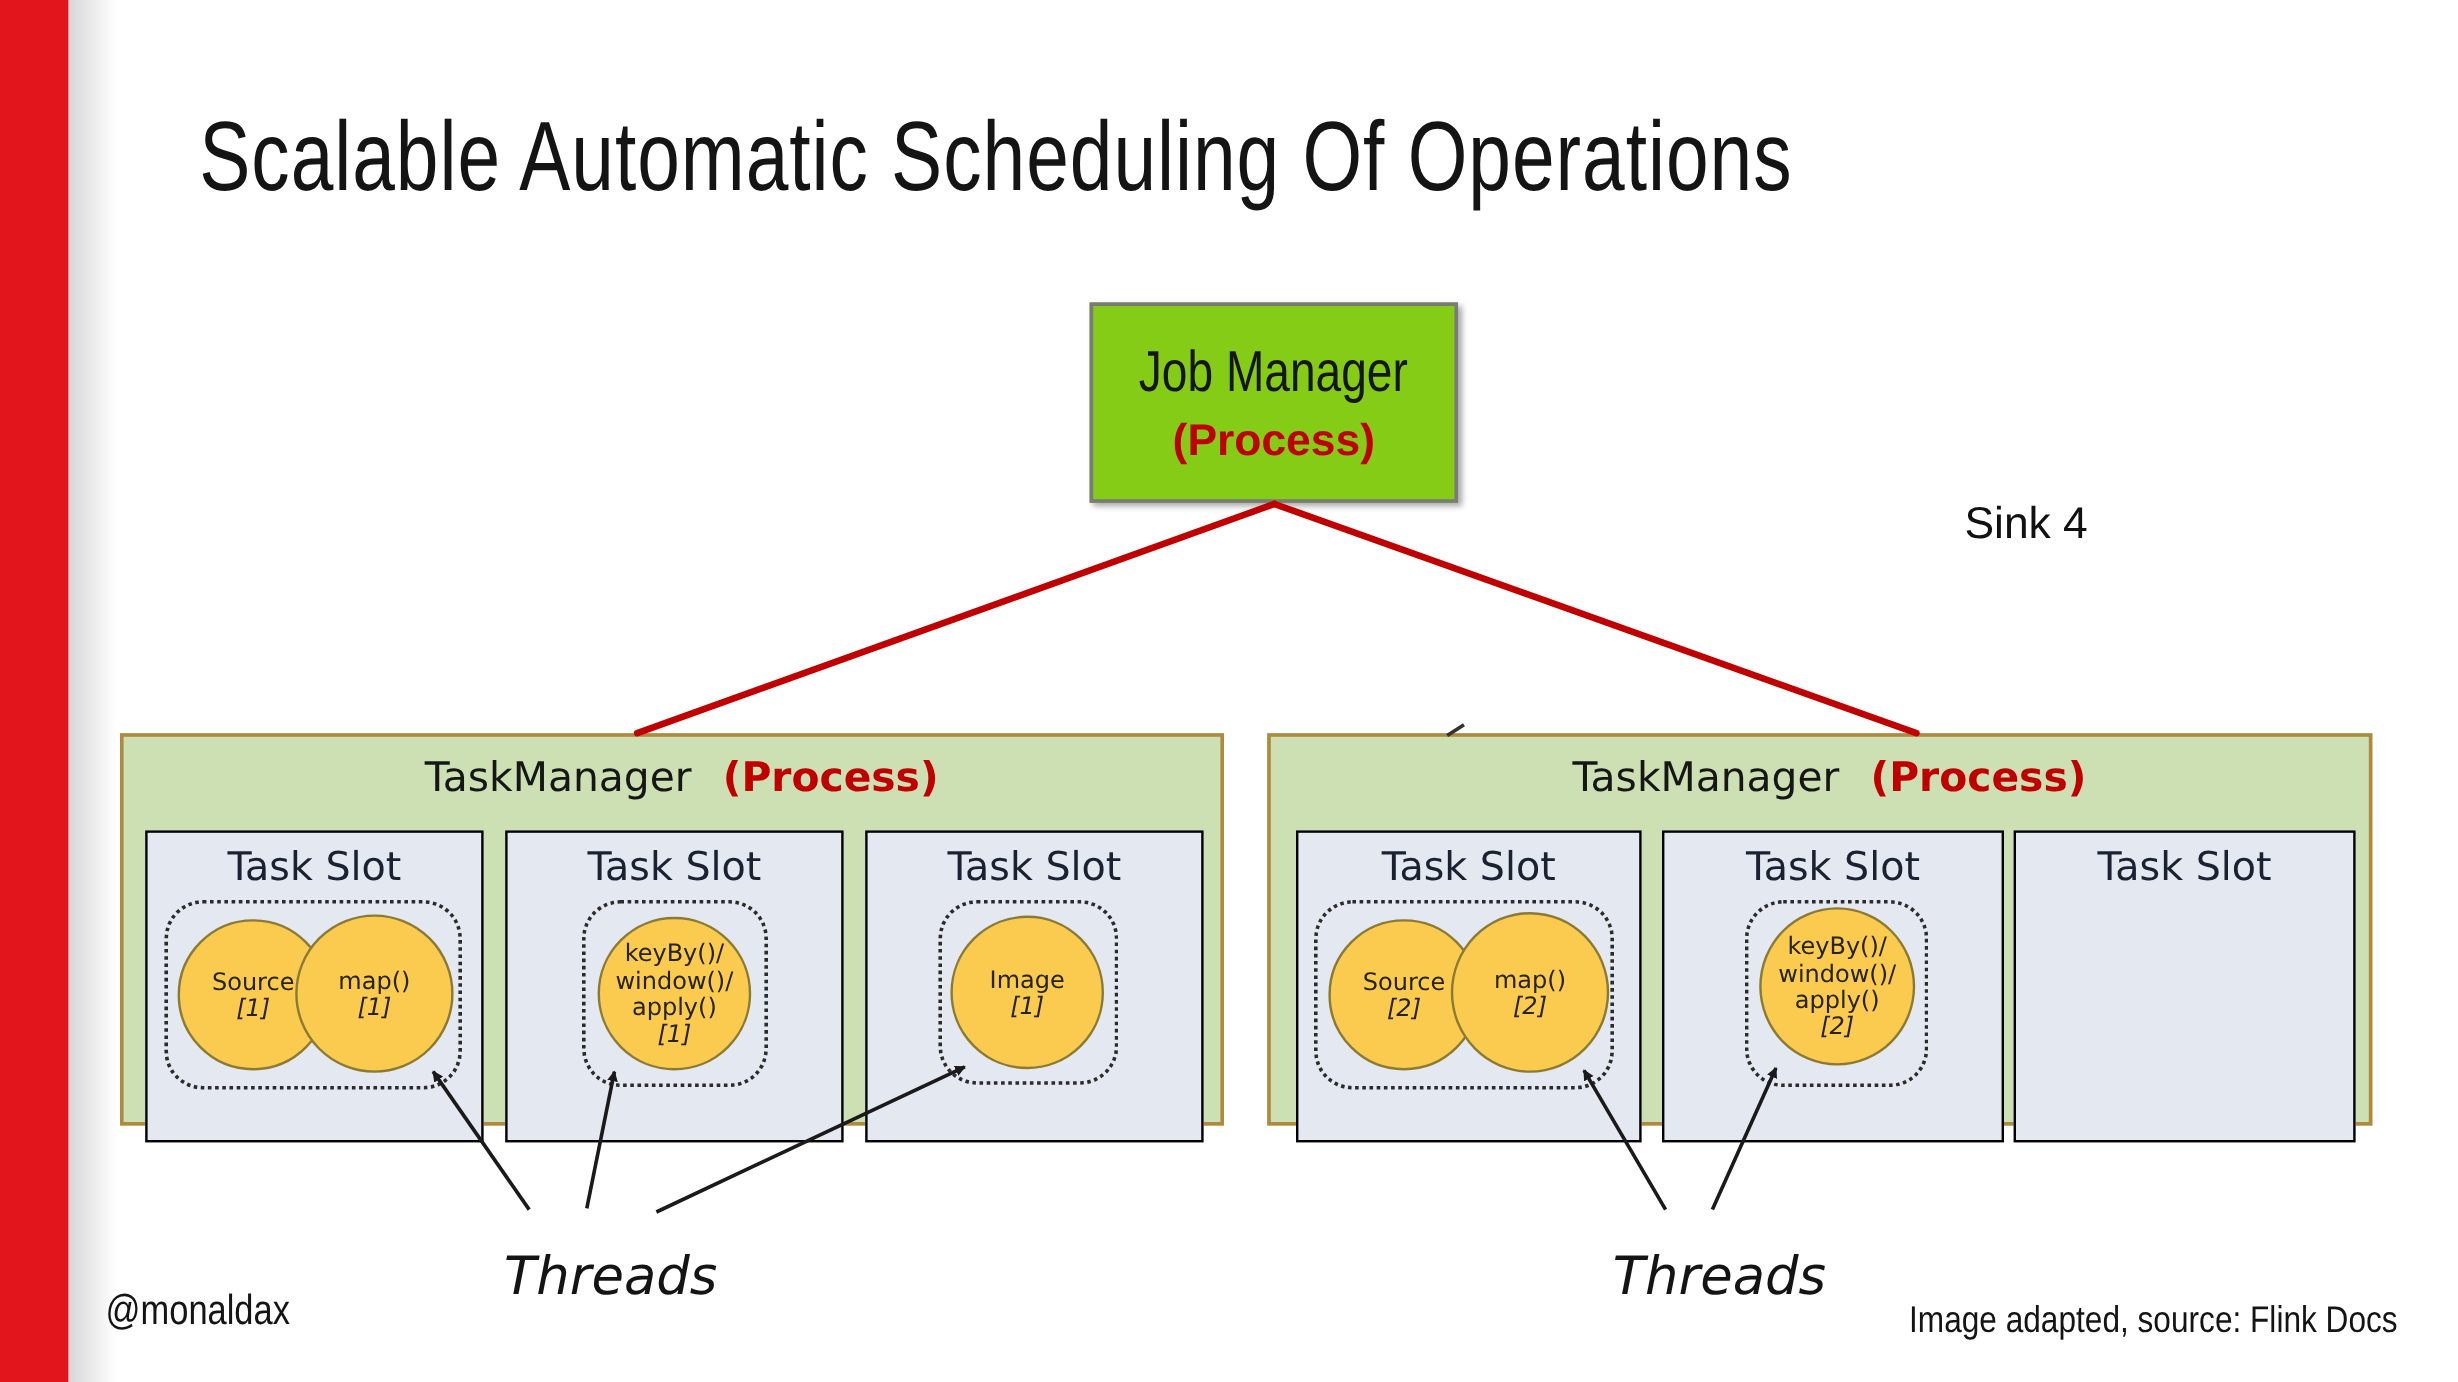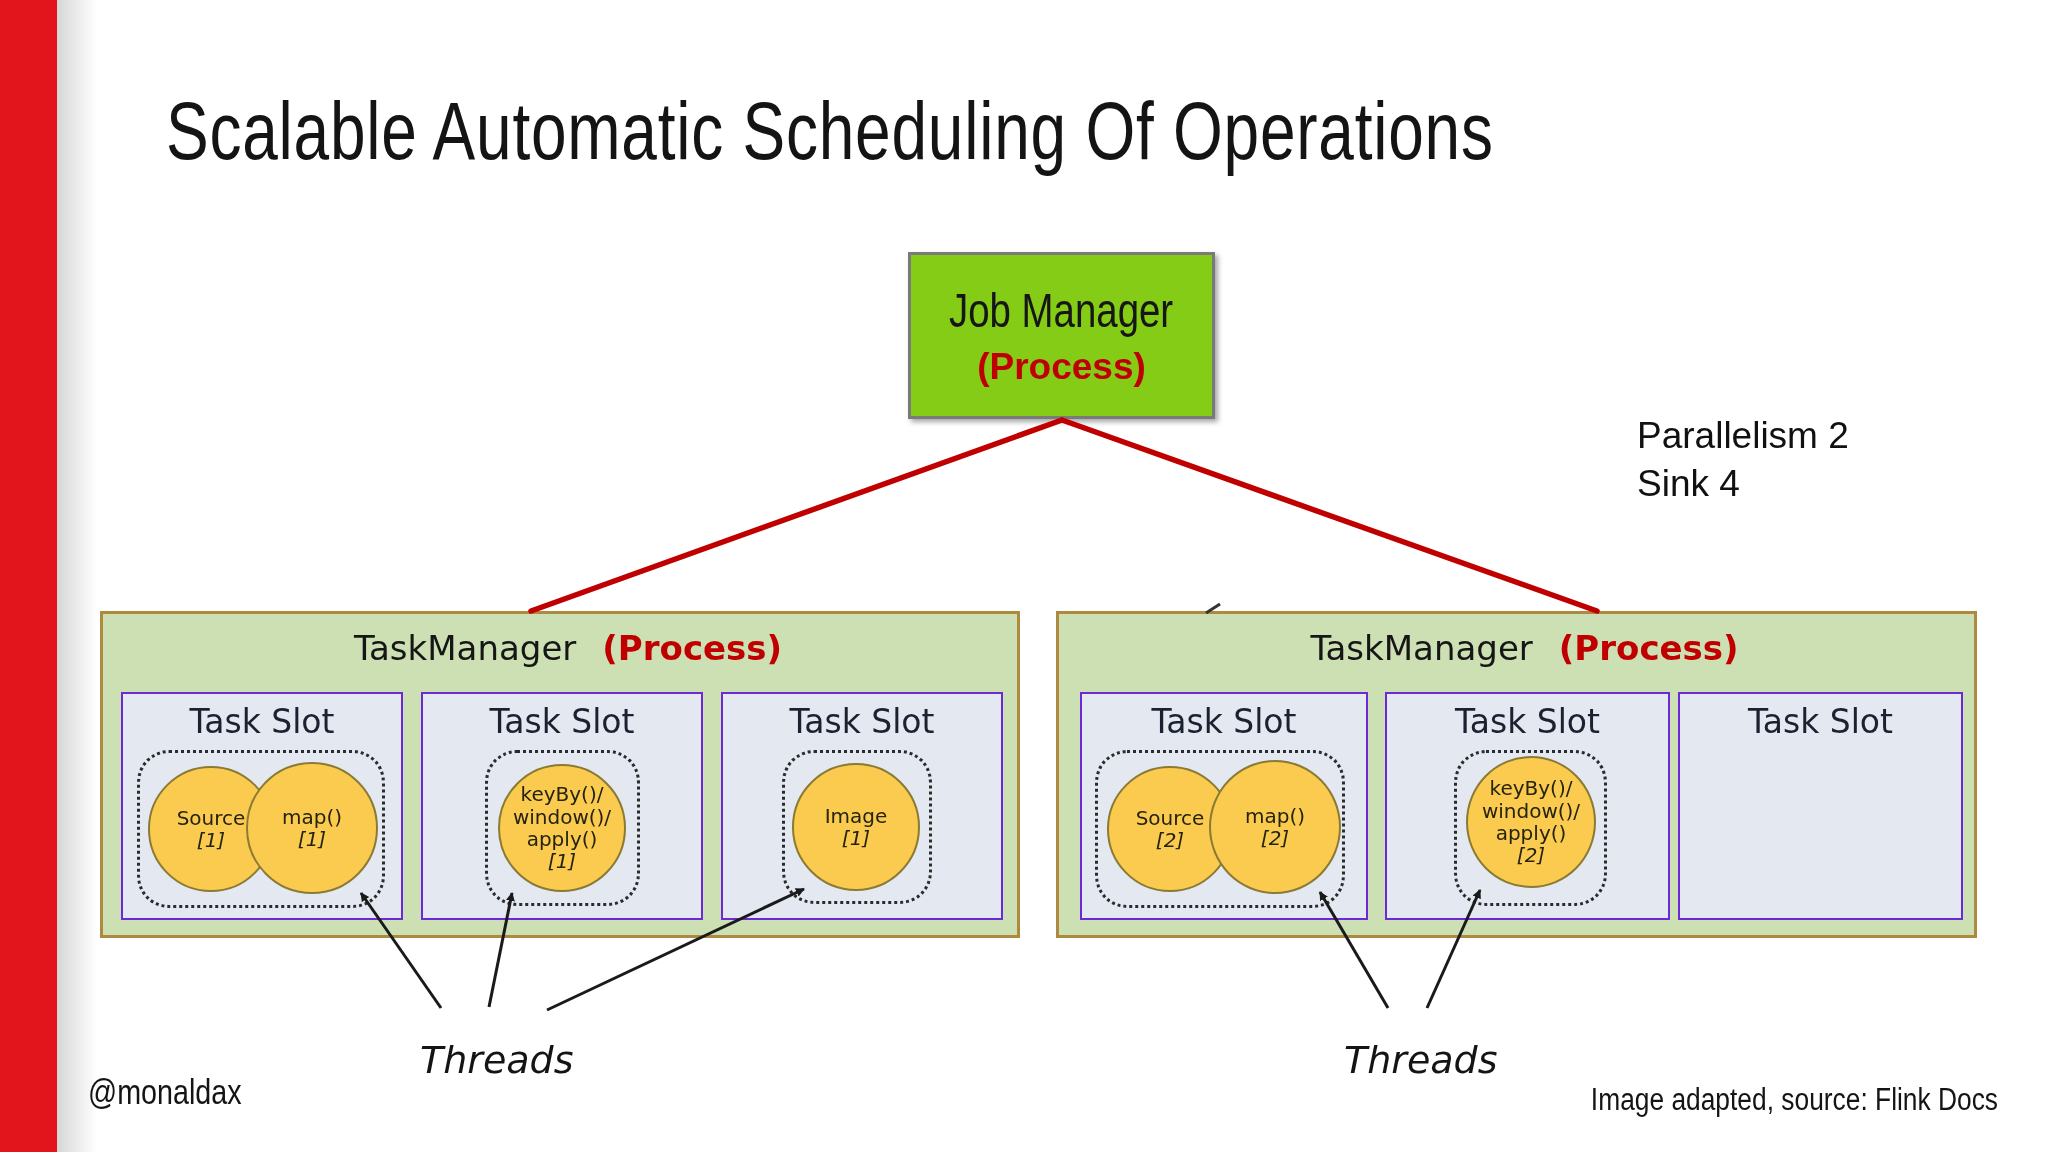--- a/index.html
+++ b/index.html
@@ -29,35 +29,35 @@
   #note{position:absolute;left:1637px;top:412px;font-size:37px;color:#111;line-height:1.3;
       font-family:"Liberation Sans",sans-serif;}
 
   
   .tm{position:absolute;top:611px;width:920px;height:327px;background:#CDE0B3;
       border:3px solid #AE8A3F;box-sizing:border-box;}
   #tm0{left:100px;} #tm1{left:1056px;width:921px;}
   .tm-head{position:absolute;left:0;right:0;top:14px;text-align:center;font-size:34px;color:#161616;padding-left:16px;}
   .tm-head .tm-sub{color:#C00000;font-weight:700;margin-left:26px;}
 
-  .slot{position:absolute;top:78px;width:282px;height:228px;background:#E3E8F1;
-      border:2px solid #6d28d9;box-sizing:border-box;}
+  .slot{position:absolute;top:78px;width:282px;height:260px;background:#E3E8F1;
+      border:2px solid #000000;box-sizing:border-box;}
   .slot-label{position:absolute;left:0;right:0;top:8px;text-align:center;font-size:33px;color:#1B2130;}
 
   .dotted{position:absolute;border:3px dotted #2B2B2B;border-radius:32px;box-sizing:border-box;}
 
   .circle{position:absolute;width:126px;height:126px;border-radius:50%;background:#FACB4F;
       border:2px solid #8B7A33;box-sizing:border-box;
       display:flex;flex-direction:column;align-items:center;justify-content:center;
       font-size:20px;line-height:1.12;color:#262310;text-align:center;}
   .circle .idx{font-style:italic;}
   .c-top{z-index:2;}
 
   
-  .threads{position:absolute;top:1038px;font-size:38px;font-style:italic;font-weight:500;color:#141414;}
+  .threads{position:absolute;top:1038px;font-size:44px;font-style:italic;font-weight:500;color:#141414;}
   #threads0{left:420px;} #threads1{left:1344px;}
 
   
   #handle{position:absolute;left:88px;top:1072px;font-size:35px;color:#141414;
       transform:scaleX(.82);transform-origin:0 50%;}
   #credit{position:absolute;right:50px;top:1082px;font-size:31px;color:#141414;
       transform:scaleX(.85);transform-origin:100% 50%;}
 
   #overlay{position:absolute;left:0;top:0;pointer-events:none;}
 </style>
@@ -70,21 +70,20 @@
   <div id="redbar-shadow"></div>
 
   <div id="title" class="cond">Scalable Automatic Scheduling Of Operations</div>
 
   <div id="jm">
     <div class="jm-title cond">Job Manager</div>
     <div class="jm-sub">(Process)</div>
   </div>
 
   <div id="note">
-    <div>Parallelism 2</div>
     <div>Sink 4</div>
   </div>
 
   <div id="tm0" class="tm">
     <div class="tm-head">
       <span>TaskManager</span><span class="tm-sub">(Process)</span>
     </div>
     <div class="slot" style="left:18px;">
       <div class="slot-label">Task Slot</div>
       <div class="dotted" style="left:14px;top:56px;width:248px;height:158px;"></div>

